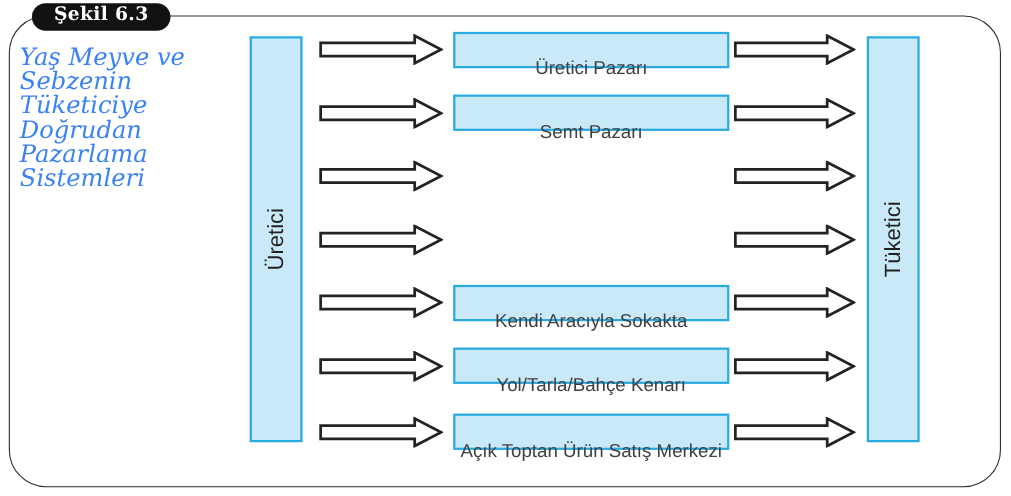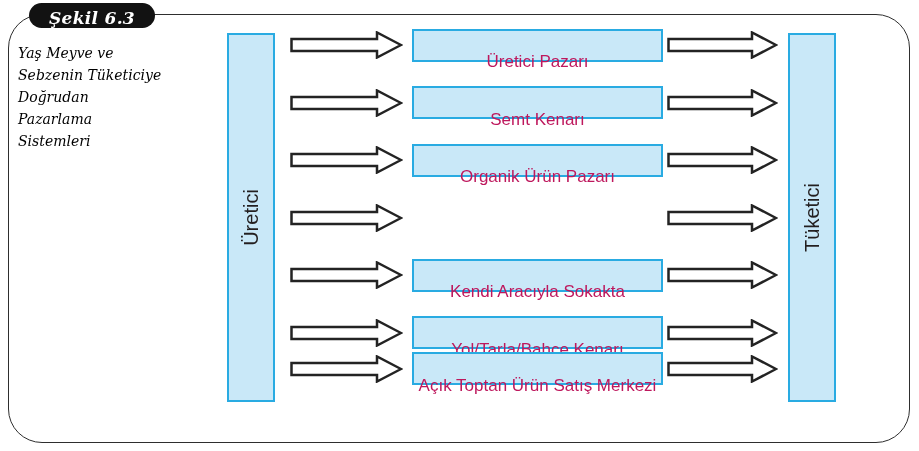--- a/index.html
+++ b/index.html
@@ -21,37 +21,36 @@
     border: 1.6px solid #2e2e2e;
     border-radius: 34px;
     background: transparent;
   }
   .figure-pill {
     position: absolute;
     left: 29px; top: 3px;
     width: 126px; height: 25px;
     background: #121212;
     border-radius: 13px;
-    display: flex; align-items: flex-end; justify-content: center;
+    display: flex; align-items: flex-start; justify-content: center;
     color: #ffffff;
     font-family: "DejaVu Serif", serif;
-    font-style: italic;
     font-weight: bold;
     font-size: 17px;
     letter-spacing: 0.3px;
   }
   .figure-caption {
     position: absolute;
     left: 18px; top: 42px;
     width: 195px;
     font-family: "DejaVu Serif", serif;
     font-style: italic;
-    font-size: 14px;
+    font-size: 22px;
     line-height: 22px;
-    color: #000000;
+    color: #3b82f6;
     white-space: pre-line;
   }
   .vbox {
     position: absolute;
     top: 33px;
     width: 48px; height: 369px;
     background: var(--box-fill);
     border: 2.5px solid var(--box-border);
     display: flex; align-items: center; justify-content: center;
   }
@@ -71,21 +70,21 @@
   .channel-box {
     position: absolute;
     left: 122px; top: 0;
     width: 251px; height: 33px;
     background: var(--box-fill);
     border: 2.5px solid var(--box-border);
     display: flex; align-items: center; justify-content: center;
   }
   .channel-label {
     font-size: 17px;
-    color: #be185d;
+    color: #404040;
     white-space: nowrap;
     margin-top: 34px;
   }
   .arrow { position: absolute; top: 2.5px; line-height: 0; }
   .arrow-left  { left: 0; }
   .arrow-right { left: 377px; }
   .arrow svg { display: block; }
 </style>
 </head>
 <body>
@@ -128,37 +127,34 @@
           </svg>
         </span>
       </div>
       <div class="row" style="top: 86px;">
         <span class="arrow arrow-left">
           <svg width="113" height="28" viewBox="0 0 113 28">
             <polygon points="1.5,8 87,8 87,1.5 111,14 87,26.5 87,20 1.5,20" fill="#ffffff" stroke="#232323" stroke-width="2.5" stroke-linejoin="miter"></polygon>
           </svg>
         </span>
         <div class="channel-box">
-          <span class="channel-label">Semt Kenarı</span>
+          <span class="channel-label">Semt Pazarı</span>
         </div>
         <span class="arrow arrow-right">
           <svg width="111" height="28" viewBox="0 0 111 28">
             <polygon points="1.5,8 85,8 85,1.5 109,14 85,26.5 85,20 1.5,20" fill="#ffffff" stroke="#232323" stroke-width="2.5" stroke-linejoin="miter"></polygon>
           </svg>
         </span>
       </div>
       <div class="row" style="top: 143.5px;">
         <span class="arrow arrow-left">
           <svg width="113" height="28" viewBox="0 0 113 28">
             <polygon points="1.5,8 87,8 87,1.5 111,14 87,26.5 87,20 1.5,20" fill="#ffffff" stroke="#232323" stroke-width="2.5" stroke-linejoin="miter"></polygon>
           </svg>
         </span>
-        <div class="channel-box">
-          <span class="channel-label">Organik Ürün Pazarı</span>
-        </div>
         <span class="arrow arrow-right">
           <svg width="111" height="28" viewBox="0 0 111 28">
             <polygon points="1.5,8 85,8 85,1.5 109,14 85,26.5 85,20 1.5,20" fill="#ffffff" stroke="#232323" stroke-width="2.5" stroke-linejoin="miter"></polygon>
           </svg>
         </span>
       </div>
       <div class="row" style="top: 201px;">
         <span class="arrow arrow-left">
           <svg width="113" height="28" viewBox="0 0 113 28">
             <polygon points="1.5,8 87,8 87,1.5 111,14 87,26.5 87,20 1.5,20" fill="#ffffff" stroke="#232323" stroke-width="2.5" stroke-linejoin="miter"></polygon>
@@ -193,21 +189,21 @@
         </span>
         <div class="channel-box">
           <span class="channel-label">Yol/Tarla/Bahçe Kenarı</span>
         </div>
         <span class="arrow arrow-right">
           <svg width="111" height="28" viewBox="0 0 111 28">
             <polygon points="1.5,8 85,8 85,1.5 109,14 85,26.5 85,20 1.5,20" fill="#ffffff" stroke="#232323" stroke-width="2.5" stroke-linejoin="miter"></polygon>
           </svg>
         </span>
       </div>
-      <div class="row" style="top: 352px;">
+      <div class="row" style="top: 376px;">
         <span class="arrow arrow-left">
           <svg width="113" height="28" viewBox="0 0 113 28">
             <polygon points="1.5,8 87,8 87,1.5 111,14 87,26.5 87,20 1.5,20" fill="#ffffff" stroke="#232323" stroke-width="2.5" stroke-linejoin="miter"></polygon>
           </svg>
         </span>
         <div class="channel-box">
           <span class="channel-label">Açık Toptan Ürün Satış Merkezi</span>
         </div>
         <span class="arrow arrow-right">
           <svg width="111" height="28" viewBox="0 0 111 28">

